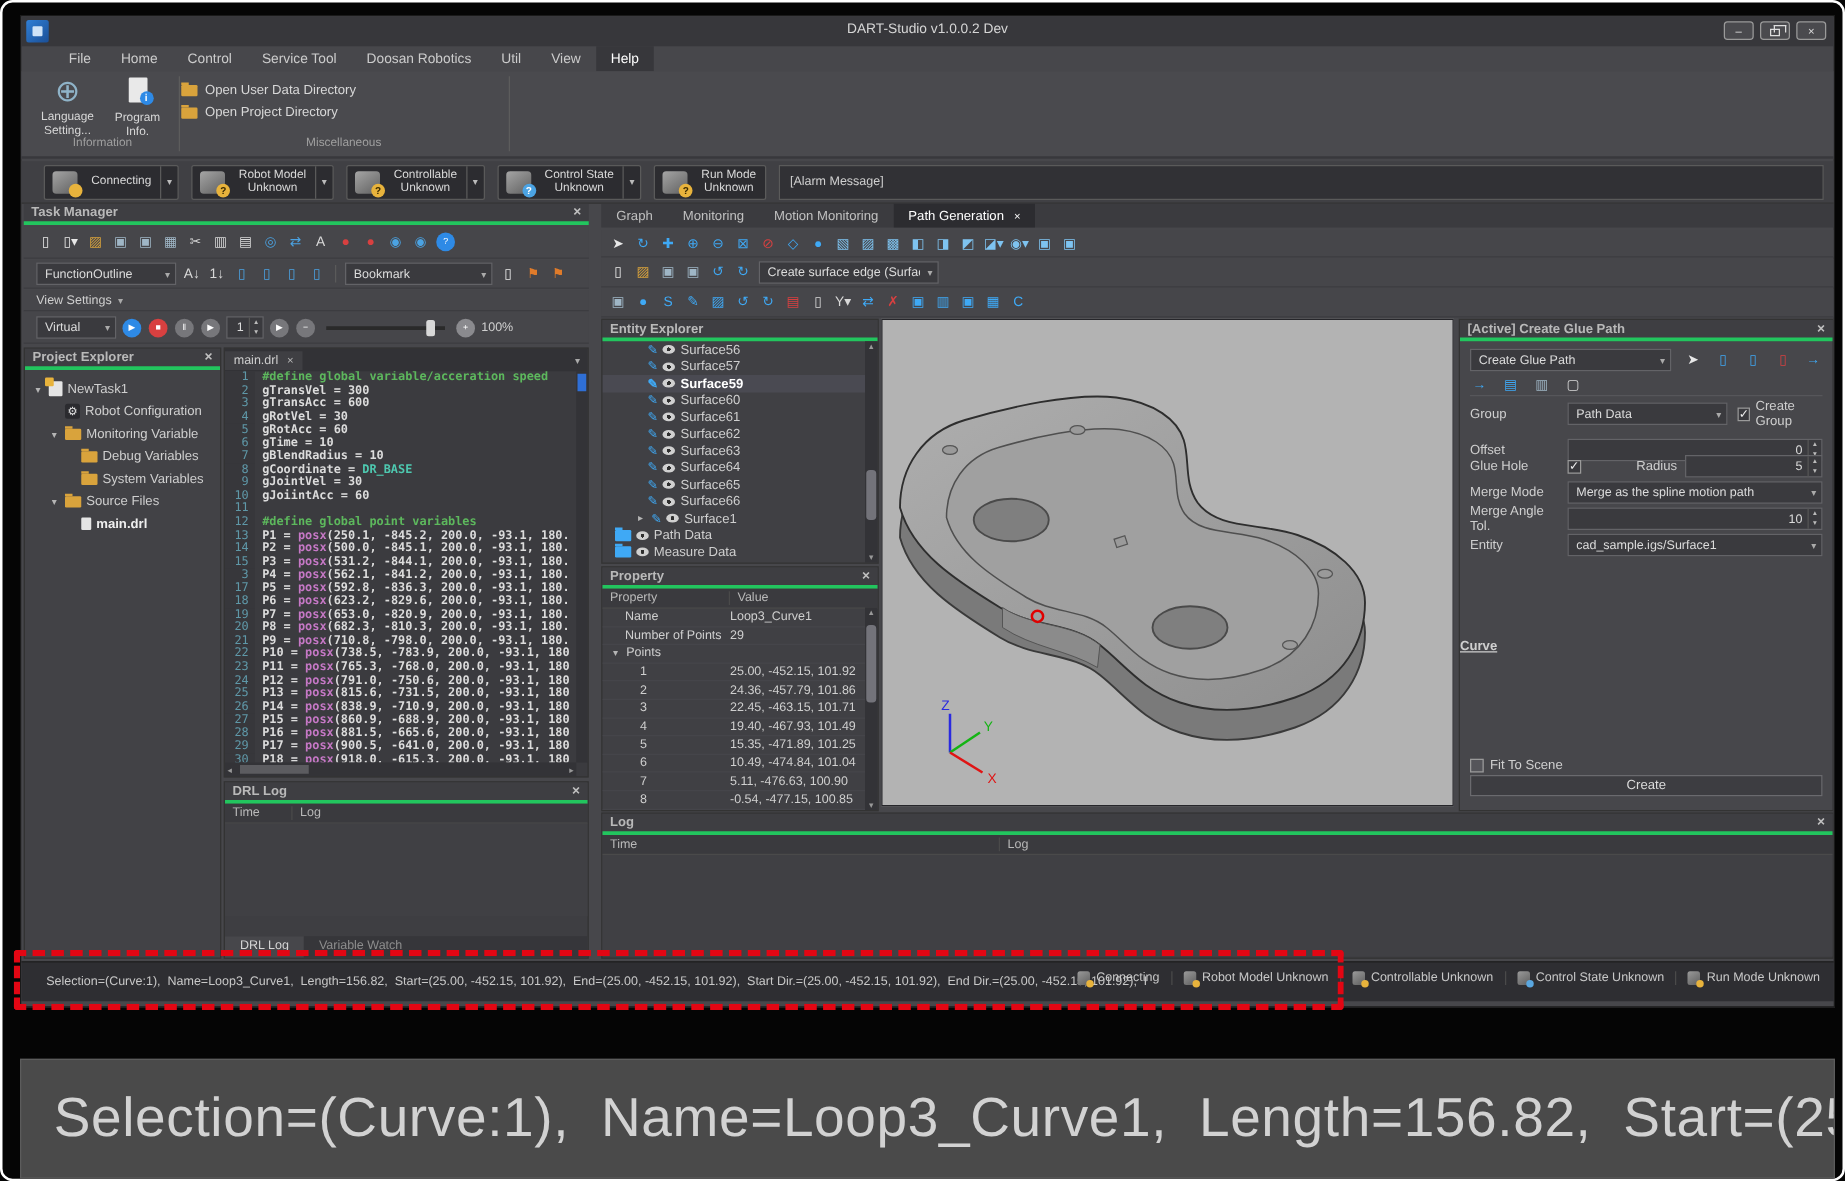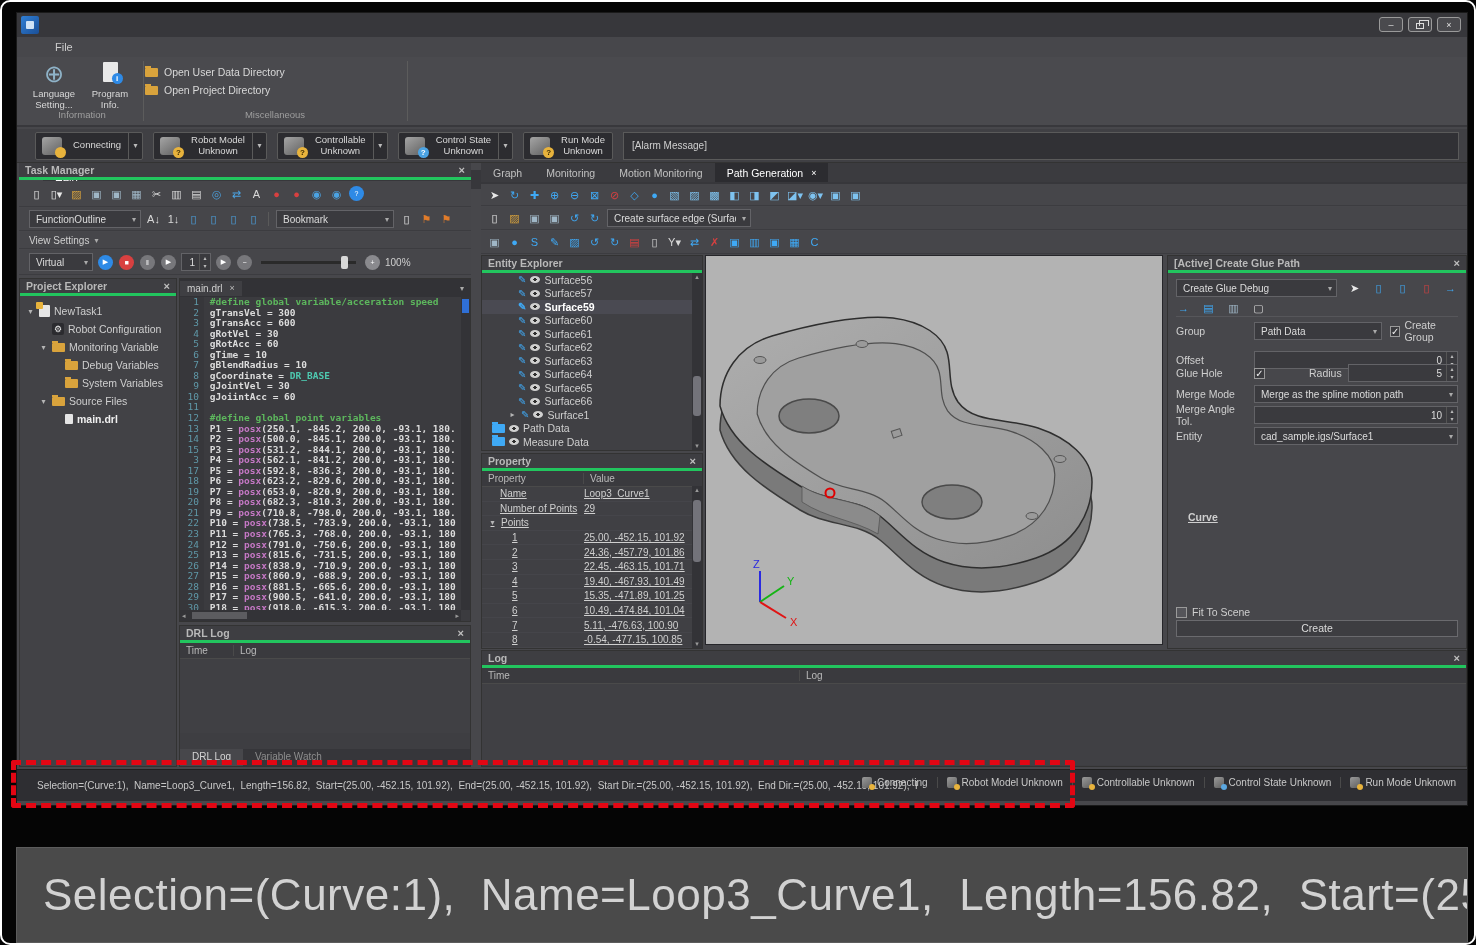--- a/index.html
+++ b/index.html
@@ -20,21 +20,21 @@
              background:#cfe3f7; border-radius:1px; }
   #wtitle { position:absolute; left:0; right:0; top:4px; text-align:center; font-size:11px; color:#d6d6d6; }
   #wbtns { position:absolute; right:6px; top:4px; display:flex; gap:5px; }
   .wbtn { width:24px; height:15px; border:1px solid #9a9a9a; border-radius:3px; color:#e0e0e0;
           font-size:9px; display:flex; align-items:center; justify-content:center; background:#4a4a4e; }
   .rsq { position:relative; width:8px; height:6px; border:1px solid #ddd; margin-top:2px; }
   .rsq::before { content:""; position:absolute; left:2px; top:-4px; width:8px; height:5px;
                  border:1px solid #ddd; border-bottom:none; }
 
   
-  #menubar { position:absolute; left:26px; top:24px; right:0; height:20px; display:flex;flex-direction:column; }
+  #menubar { position:absolute; left:26px; top:24px; right:0; height:20px; display:flex; }
   .mtab { padding:4px 12px 3px; font-size:11px; color:#cccccc; }
   .mtab.active { background:#37373b; color:#ffffff; }
 
   
   #ribbon { position:absolute; left:0; top:44px; width:100%; height:70px; background:#4a4a4e;
             border-bottom:2px solid #38383c; }
   .rb-item { position:absolute; top:5px; width:54px; text-align:center; }
   .rb-item .rb-lbl { font-size:9.5px; color:#d8d8d8; line-height:1.15; margin-top:3px; }
   .globe { display:inline-block; font-size:24px; line-height:24px; color:#8fb3c8; }
   .docic { position:relative; display:inline-block; width:15px; height:20px; background:#e9e9e9; border-radius:1px; }
@@ -151,41 +151,41 @@
   .ic-eye { width:10px; height:7px; border-radius:50%; flex:none;
             background:radial-gradient(circle,#2e2e2e 1.5px,#d0d0d0 1.6px); }
   #ee-scroll { position:absolute; right:0; top:17px; width:10px; bottom:0; background:#333337;
                display:flex; flex-direction:column; justify-content:space-between; align-items:center;
                font-size:7px; color:#999; }
   #ee-thumb { position:absolute; right:1px; top:120px; width:8px; height:40px; background:#73737a; border-radius:3px; }
 
   
   #prop-panel { position:absolute; left:464px; top:440px; width:222px; height:196px; background:#404044; border:1px solid #333; }
   .prow { display:flex; height:14.6px; align-items:center; font-size:10px; color:#cfcfcf;
-          border-bottom:1px solid #45454a;text-decoration:underline; }
+          border-bottom:1px solid #45454a; }
   .prow .k { width:102px; flex:none; display:flex; gap:4px; align-items:center; }
   .prow .v { flex:1; white-space:nowrap; overflow:hidden; }
   #prop-scroll { position:absolute; right:0; top:32px; width:10px; bottom:0; background:#333337;
                  display:flex; flex-direction:column; justify-content:space-between; align-items:center;
                  font-size:7px; color:#999; }
   #prop-thumb { position:absolute; right:1px; top:46px; width:8px; height:62px; background:#73737a; border-radius:3px; }
 
   
   #viewport { position:absolute; left:688px; top:242px; width:458px; height:390px; background:#b3b3b3;
               border:1px solid #26262a; }
 
   
   #glue-panel { position:absolute; left:1150px; top:242px; width:300px; height:394px; background:#47474b;
                 border:1px solid #333; font-size:10.5px; color:#cfcfcf; }
   .grow { position:absolute; left:8px; right:8px; display:flex; align-items:center; }
   .glbl { width:78px; flex:none; }
   .gfield { flex:1; }
   #glue-list { position:absolute; left:86px; right:8px; top:181px; height:166px; background:#3e3e42;
                border:1px solid #636367; font-size:10px; color:#dcdcdc; padding:2px 5px; }
-  #curve-lbl { position:absolute; left:20px; top:255px; font-weight:bold;text-decoration:underline; }
+  #curve-lbl { position:absolute; left:0; top:255px; font-weight:bold;text-decoration:underline; }
   #create-btn { position:absolute; left:8px; right:8px; top:364px; height:17px; background:#3d3d41;
                 border:1px solid #6a6a6e; color:#dcdcdc; font-size:10.5px; text-align:center; line-height:15px; }
 
   
   #log-panel { position:absolute; left:464px; top:637px; width:986px; height:117px; background:#3e3e42; border:1px solid #333; }
 
   
   #statusbar { position:absolute; left:0; top:756px; width:1452px; height:32px; background:#2e2e32;
                border-top:1px solid #1f1f1f; }
   #sb-text { position:absolute; left:20px; top:10px; font-size:10px; color:#c8c8c8; white-space:pre;
@@ -207,20 +207,21 @@
   #zoomstrip span { font-size:44px; color:#d2d2d2; white-space:pre; padding-left:26px; letter-spacing:0.5px; }
 </style>
 </head>
 <body>
 
 <div id="canvas">
   <div id="app">
 
     <div id="titlebar">
       <div id="appicon"></div>
+      <div id="wtitle">DART-Studio v1.0.0.2 Dev</div>
       <div id="wbtns">
         <span class="wbtn">–</span>
         <span class="wbtn">
             <span class="rsq"></span>
           </span>
         <span class="wbtn">×</span>
       </div>
     </div>
 
     <div id="menubar">
@@ -761,21 +762,21 @@
       </svg>
     </div>
 
     <div id="glue-panel">
       <div class="panelhdr">
         <span>[Active] Create Glue Path</span>
         <span class="pclose">×</span>
       </div>
       <div class="grow" style="top:22px;height:20px">
         <div class="combo" style="width:178px">
-          <span>Create Glue Debug</span>
+          <span>Create Glue Path</span>
           <span class="dd">▾</span>
         </div>
         <span id="glue-ra" style="display:flex;gap:9px;margin-left:10px">
             <span class="tbi" style="color: rgb(232, 232, 232);">➤</span>
             <span class="tbi" style="color: rgb(63, 169, 245);">▯</span>
             <span class="tbi" style="color: rgb(63, 169, 245);">▯</span>
             <span class="tbi" style="color: rgb(216, 64, 64);">▯</span>
             <span class="tbi" style="color: rgb(63, 169, 245);">→</span>
           </span>
       </div>

